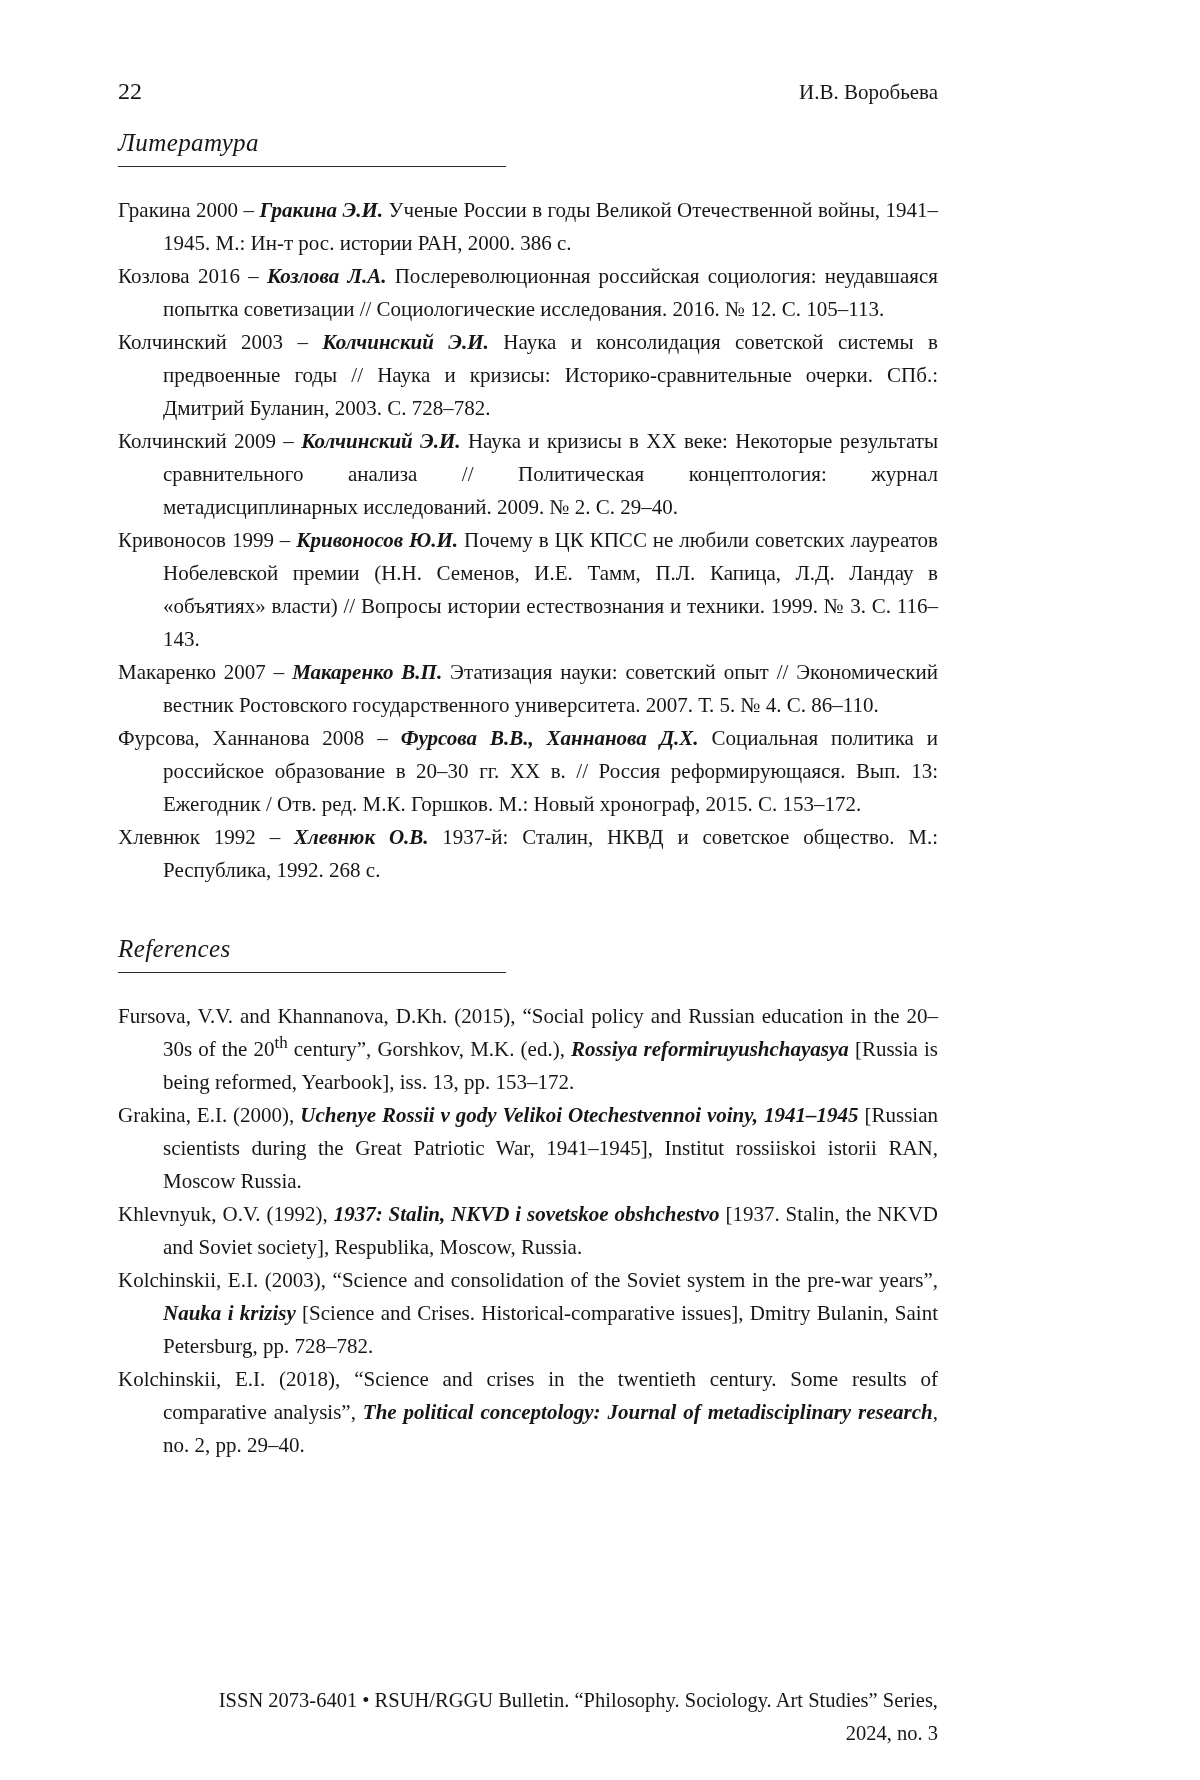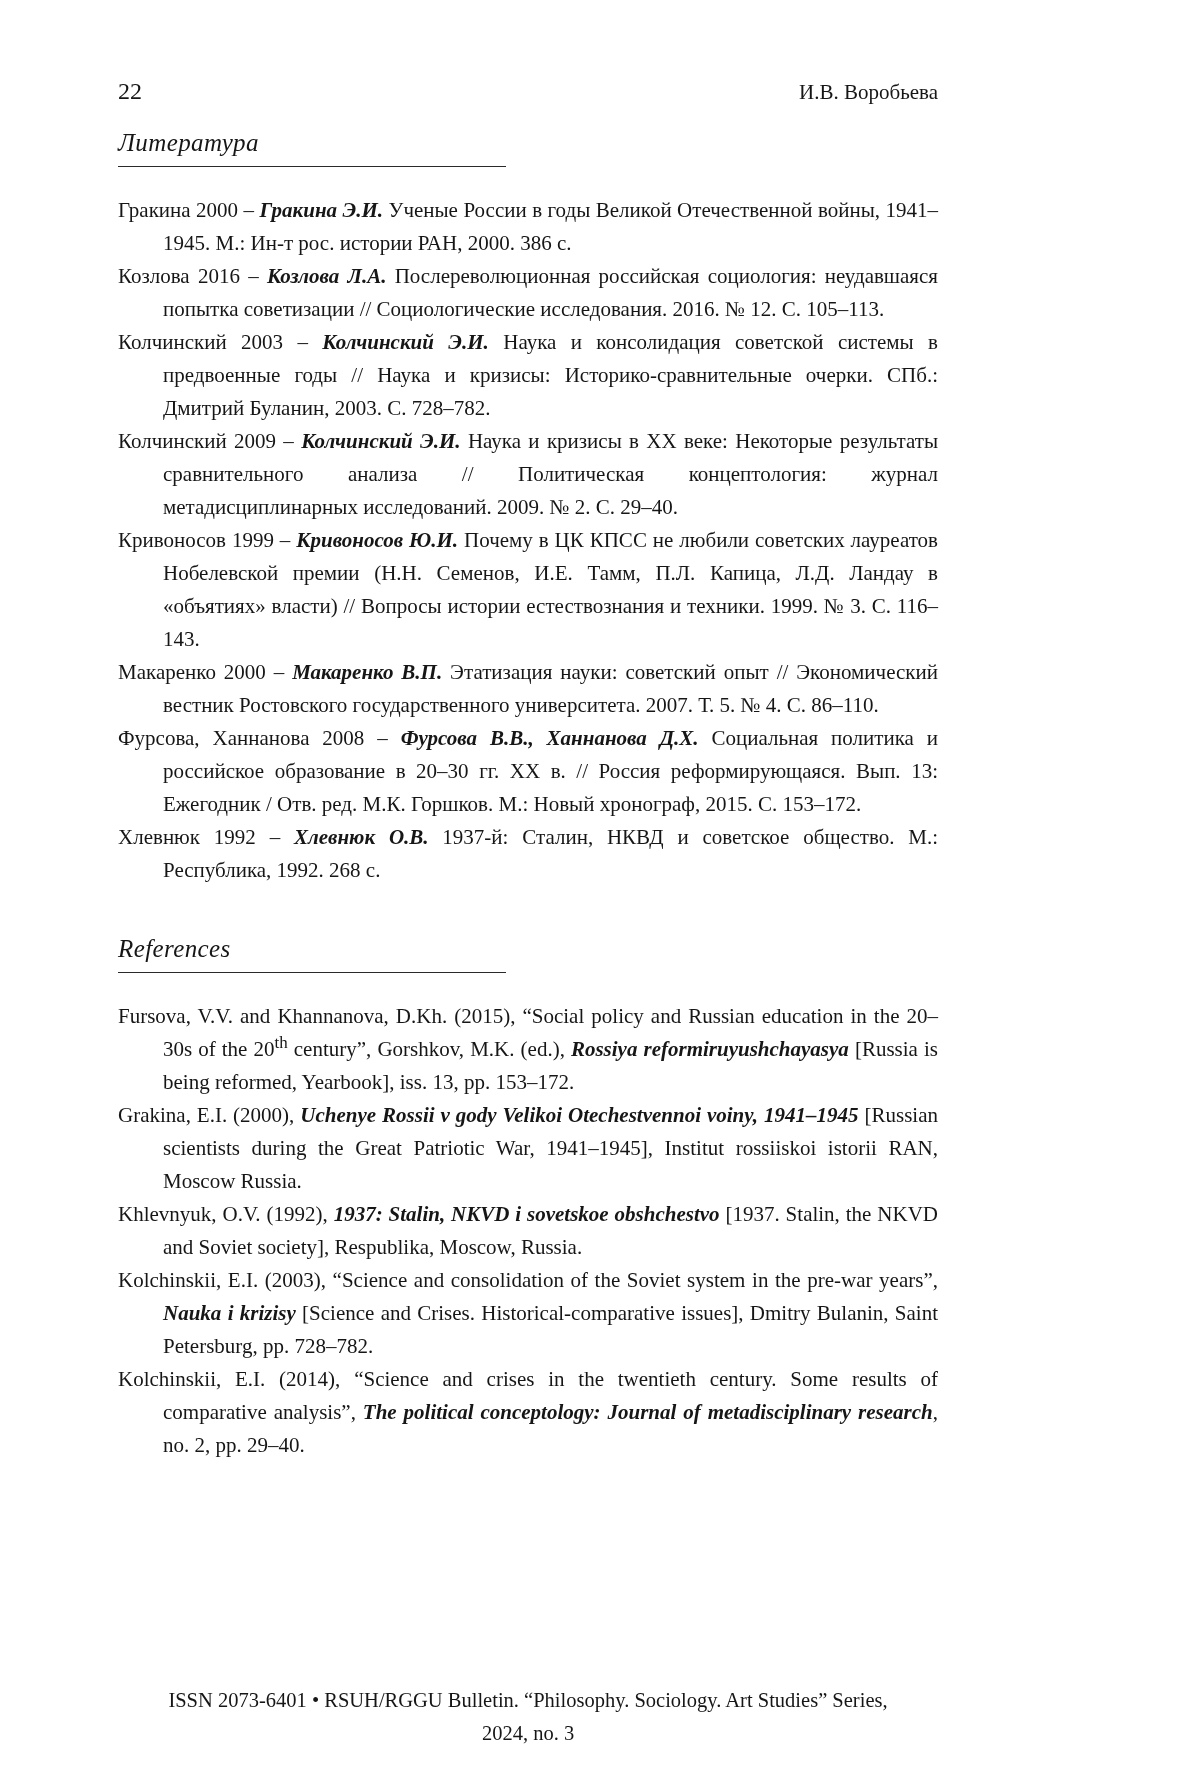--- a/index.html
+++ b/index.html
@@ -61,21 +61,21 @@
     line-height: 0;
   }
   .refs-en {
     margin-top: 48px;
   }
   .page-footer {
     position: absolute;
     left: 118px;
     right: 262px;
     bottom: 30px;
-    text-align: center;
+    text-align: right;
     font-size: 20.5px;
     line-height: 33px;
   }
 </style>
 </head>
 <body>
 
 <div class="page">
 
   <header class="page-header">
@@ -85,35 +85,35 @@
 
   <section class="refs-section">
     <h2 class="section-title">Литература</h2>
     <div class="title-rule"></div>
     <div class="ref-list">
         <p class="ref-entry"><span>Гракина 2000 – </span><span class="it">Гракина Э.И.</span><span> Ученые России в годы Великой Отечественной войны, 1941–1945. М.: Ин-т рос. истории РАН, 2000. 386 с.</span></p>
         <p class="ref-entry"><span>Козлова 2016 – </span><span class="it">Козлова Л.А.</span><span> Послереволюционная российская социология: неудавшаяся попытка советизации // Социологические исследования. 2016. № 12. С. 105–113.</span></p>
         <p class="ref-entry"><span>Колчинский 2003 – </span><span class="it">Колчинский Э.И.</span><span> Наука и консолидация советской системы в предвоенные годы // Наука и кризисы: Историко-сравнительные очерки. СПб.: Дмитрий Буланин, 2003. С. 728–782.</span></p>
         <p class="ref-entry"><span>Колчинский 2009 – </span><span class="it">Колчинский Э.И.</span><span> Наука и кризисы в XX веке: Некоторые результаты сравнительного анализа // Политическая концептология: журнал метадисциплинарных исследований. 2009. № 2. С. 29–40.</span></p>
         <p class="ref-entry"><span>Кривоносов 1999 – </span><span class="it">Кривоносов Ю.И.</span><span> Почему в ЦК КПСС не любили советских лауреатов Нобелевской премии (Н.Н. Семенов, И.Е. Тамм, П.Л. Капица, Л.Д. Ландау в «объятиях» власти) // Вопросы истории естествознания и техники. 1999. № 3. С. 116–143.</span></p>
-        <p class="ref-entry"><span>Макаренко 2000 – </span><span class="it">Макаренко В.П.</span><span> Этатизация науки: советский опыт // Экономический вестник Ростовского государственного университета. 2007. Т. 5. № 4. С. 86–110.</span></p>
+        <p class="ref-entry"><span>Макаренко 2007 – </span><span class="it">Макаренко В.П.</span><span> Этатизация науки: советский опыт // Экономический вестник Ростовского государственного университета. 2007. Т. 5. № 4. С. 86–110.</span></p>
         <p class="ref-entry"><span>Фурсова, Ханнанова 2008 – </span><span class="it">Фурсова В.В., Ханнанова Д.Х.</span><span> Социальная политика и российское образование в 20–30 гг. XX в. // Россия реформирующаяся. Вып. 13: Ежегодник / Отв. ред. М.К. Горшков. М.: Новый хронограф, 2015. С. 153–172.</span></p>
         <p class="ref-entry"><span>Хлевнюк 1992 – </span><span class="it">Хлевнюк О.В.</span><span> 1937-й: Сталин, НКВД и советское общество. М.: Республика, 1992. 268 с.</span></p>
       </div>
   </section>
 
   <section class="refs-section refs-en">
     <h2 class="section-title">References</h2>
     <div class="title-rule"></div>
     <div class="ref-list">
         <p class="ref-entry"><span>Fursova, V.V. and Khannanova, D.Kh. (2015), “Social policy and Russian education in the 20–30s of the 20</span><sup>th</sup><span> century”, Gorshkov, M.K. (ed.), </span><span class="it">Rossiya reformiruyushchayasya</span><span> [Russia is being reformed, Yearbook], iss. 13, pp. 153–172.</span></p>
         <p class="ref-entry"><span>Grakina, E.I. (2000), </span><span class="it">Uchenye Rossii v gody Velikoi Otechestvennoi voiny, 1941–1945</span><span> [Russian scientists during the Great Patriotic War, 1941–1945], Institut rossiiskoi istorii RAN, Moscow Russia.</span></p>
         <p class="ref-entry"><span>Khlevnyuk, O.V. (1992), </span><span class="it">1937: Stalin, NKVD i sovetskoe obshchestvo</span><span> [1937. Stalin, the NKVD and Soviet society], Respublika, Moscow, Russia.</span></p>
         <p class="ref-entry"><span>Kolchinskii, E.I. (2003), “Science and consolidation of the Soviet system in the pre-war years”, </span><span class="it">Nauka i krizisy</span><span> [Science and Crises. Historical-comparative issues], Dmitry Bulanin, Saint Petersburg, pp. 728–782.</span></p>
-        <p class="ref-entry"><span>Kolchinskii, E.I. (2014), “Science and crises in the twentieth century. Some results of comparative analysis”, </span><span class="it">The political conceptology: Journal of metadisciplinary research</span><span>, no. 2, pp. 29–40.</span></p>
+        <p class="ref-entry"><span>Kolchinskii, E.I. (2018), “Science and crises in the twentieth century. Some results of comparative analysis”, </span><span class="it">The political conceptology: Journal of metadisciplinary research</span><span>, no. 2, pp. 29–40.</span></p>
       </div>
   </section>
 
   <footer class="page-footer">
     <div>ISSN 2073-6401 • RSUH/RGGU Bulletin. “Philosophy. Sociology. Art Studies” Series,</div>
     <div>2024, no. 3</div>
   </footer>
 
 </div>
 

